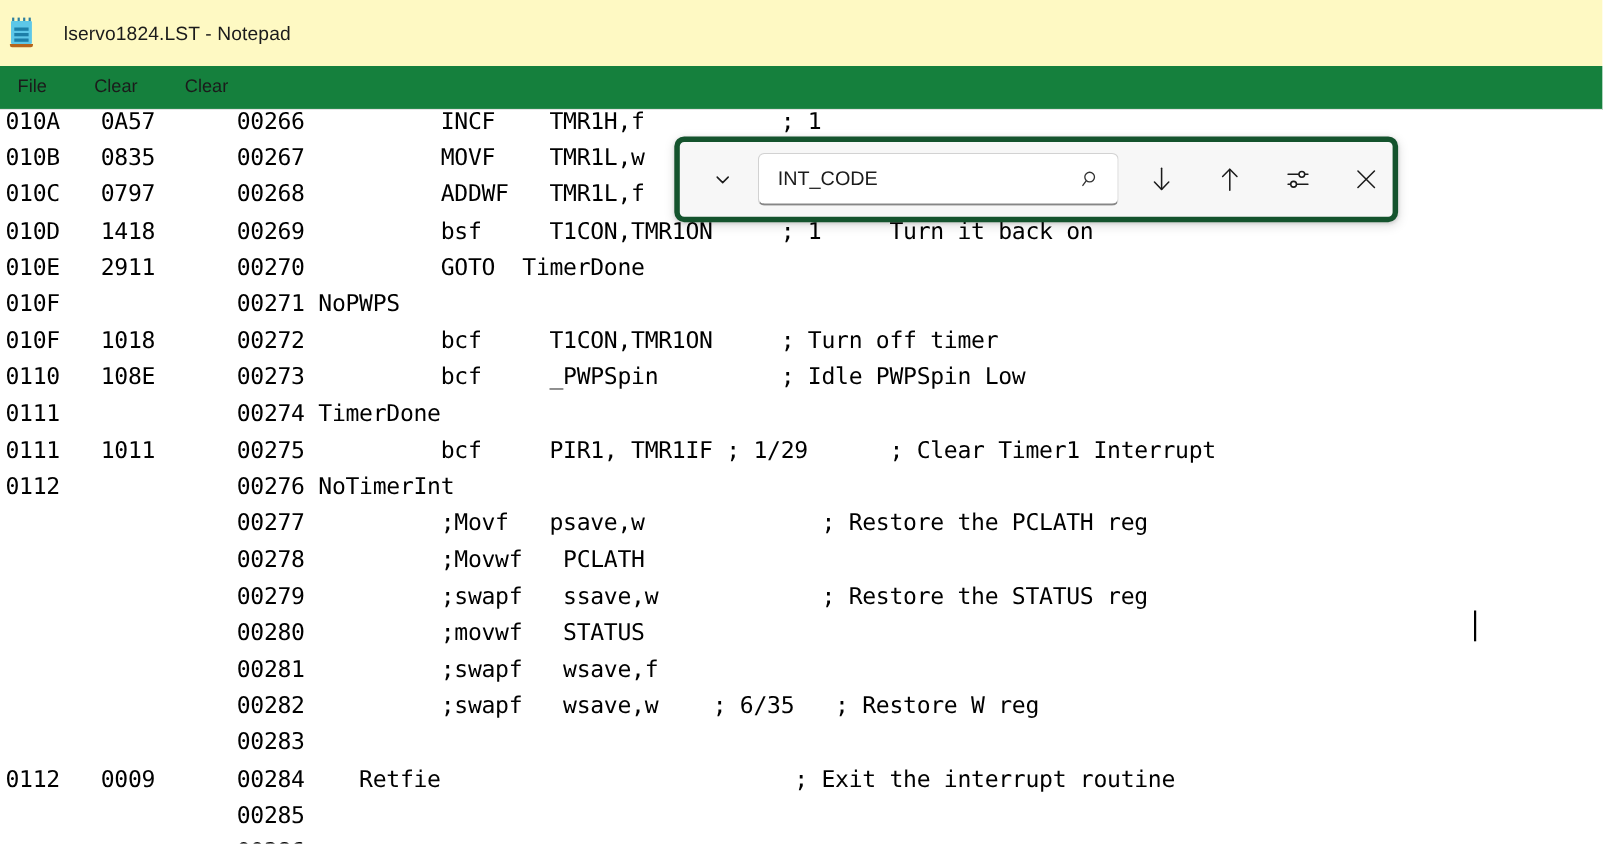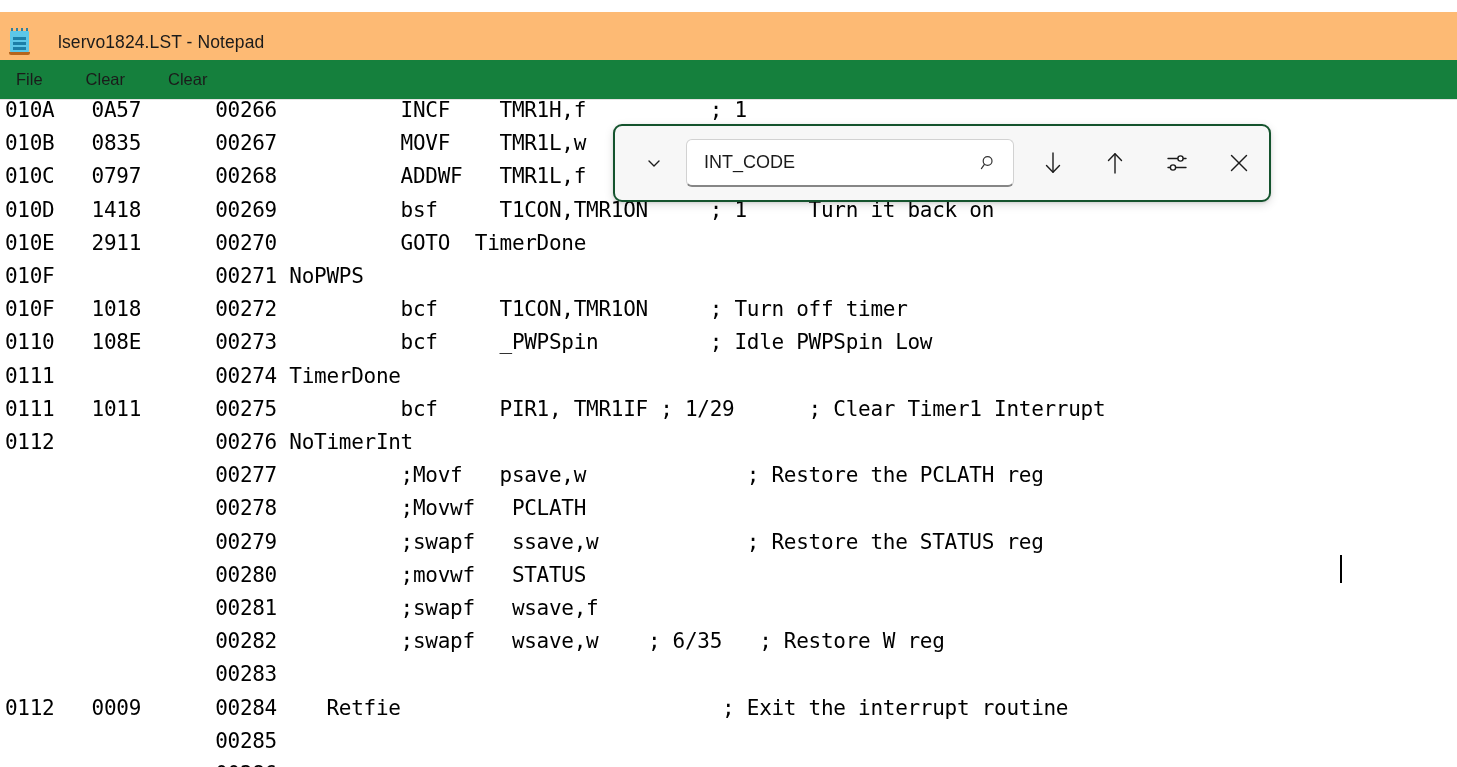--- a/index.html
+++ b/index.html
@@ -13,23 +13,23 @@
     width: 1457px;
     height: 767px;
     overflow: hidden;
     background: #ffffff;
     font-family: "Liberation Sans", sans-serif;
   }
 
   
   .titlebar {
     position: absolute;
-    left: 0; top: 12px;
+    left: 0; top: 0;
     width: 1457px; height: 60px;
-    background: #fdba74;
+    background: #fef9c3;
     display: flex;
     align-items: center;
   }
   .title-icon {
     width: 26px; height: 28px;
     margin-left: 7px;
     position: relative;
   }
   .np-body {
     position: absolute;
@@ -122,21 +122,21 @@
     height: 28px;
     background: #000;
   }
 
   
   .findbar {
     position: absolute;
     left: 613px; top: 124px;
     width: 658px; height: 78px;
     background: #f7f7f7;
-    border: 2px solid #14532d;
+    border: 5px solid #14532d;
     border-radius: 9px;
     box-sizing: border-box;
     box-shadow: 0 3px 10px rgba(0,0,0,0.13), 0 1px 3px rgba(0,0,0,0.10);
     display: flex;
     align-items: center;
   }
   .fb-expand {
     width: 44px; height: 44px;
     margin-left: 17px;
     display: flex;

